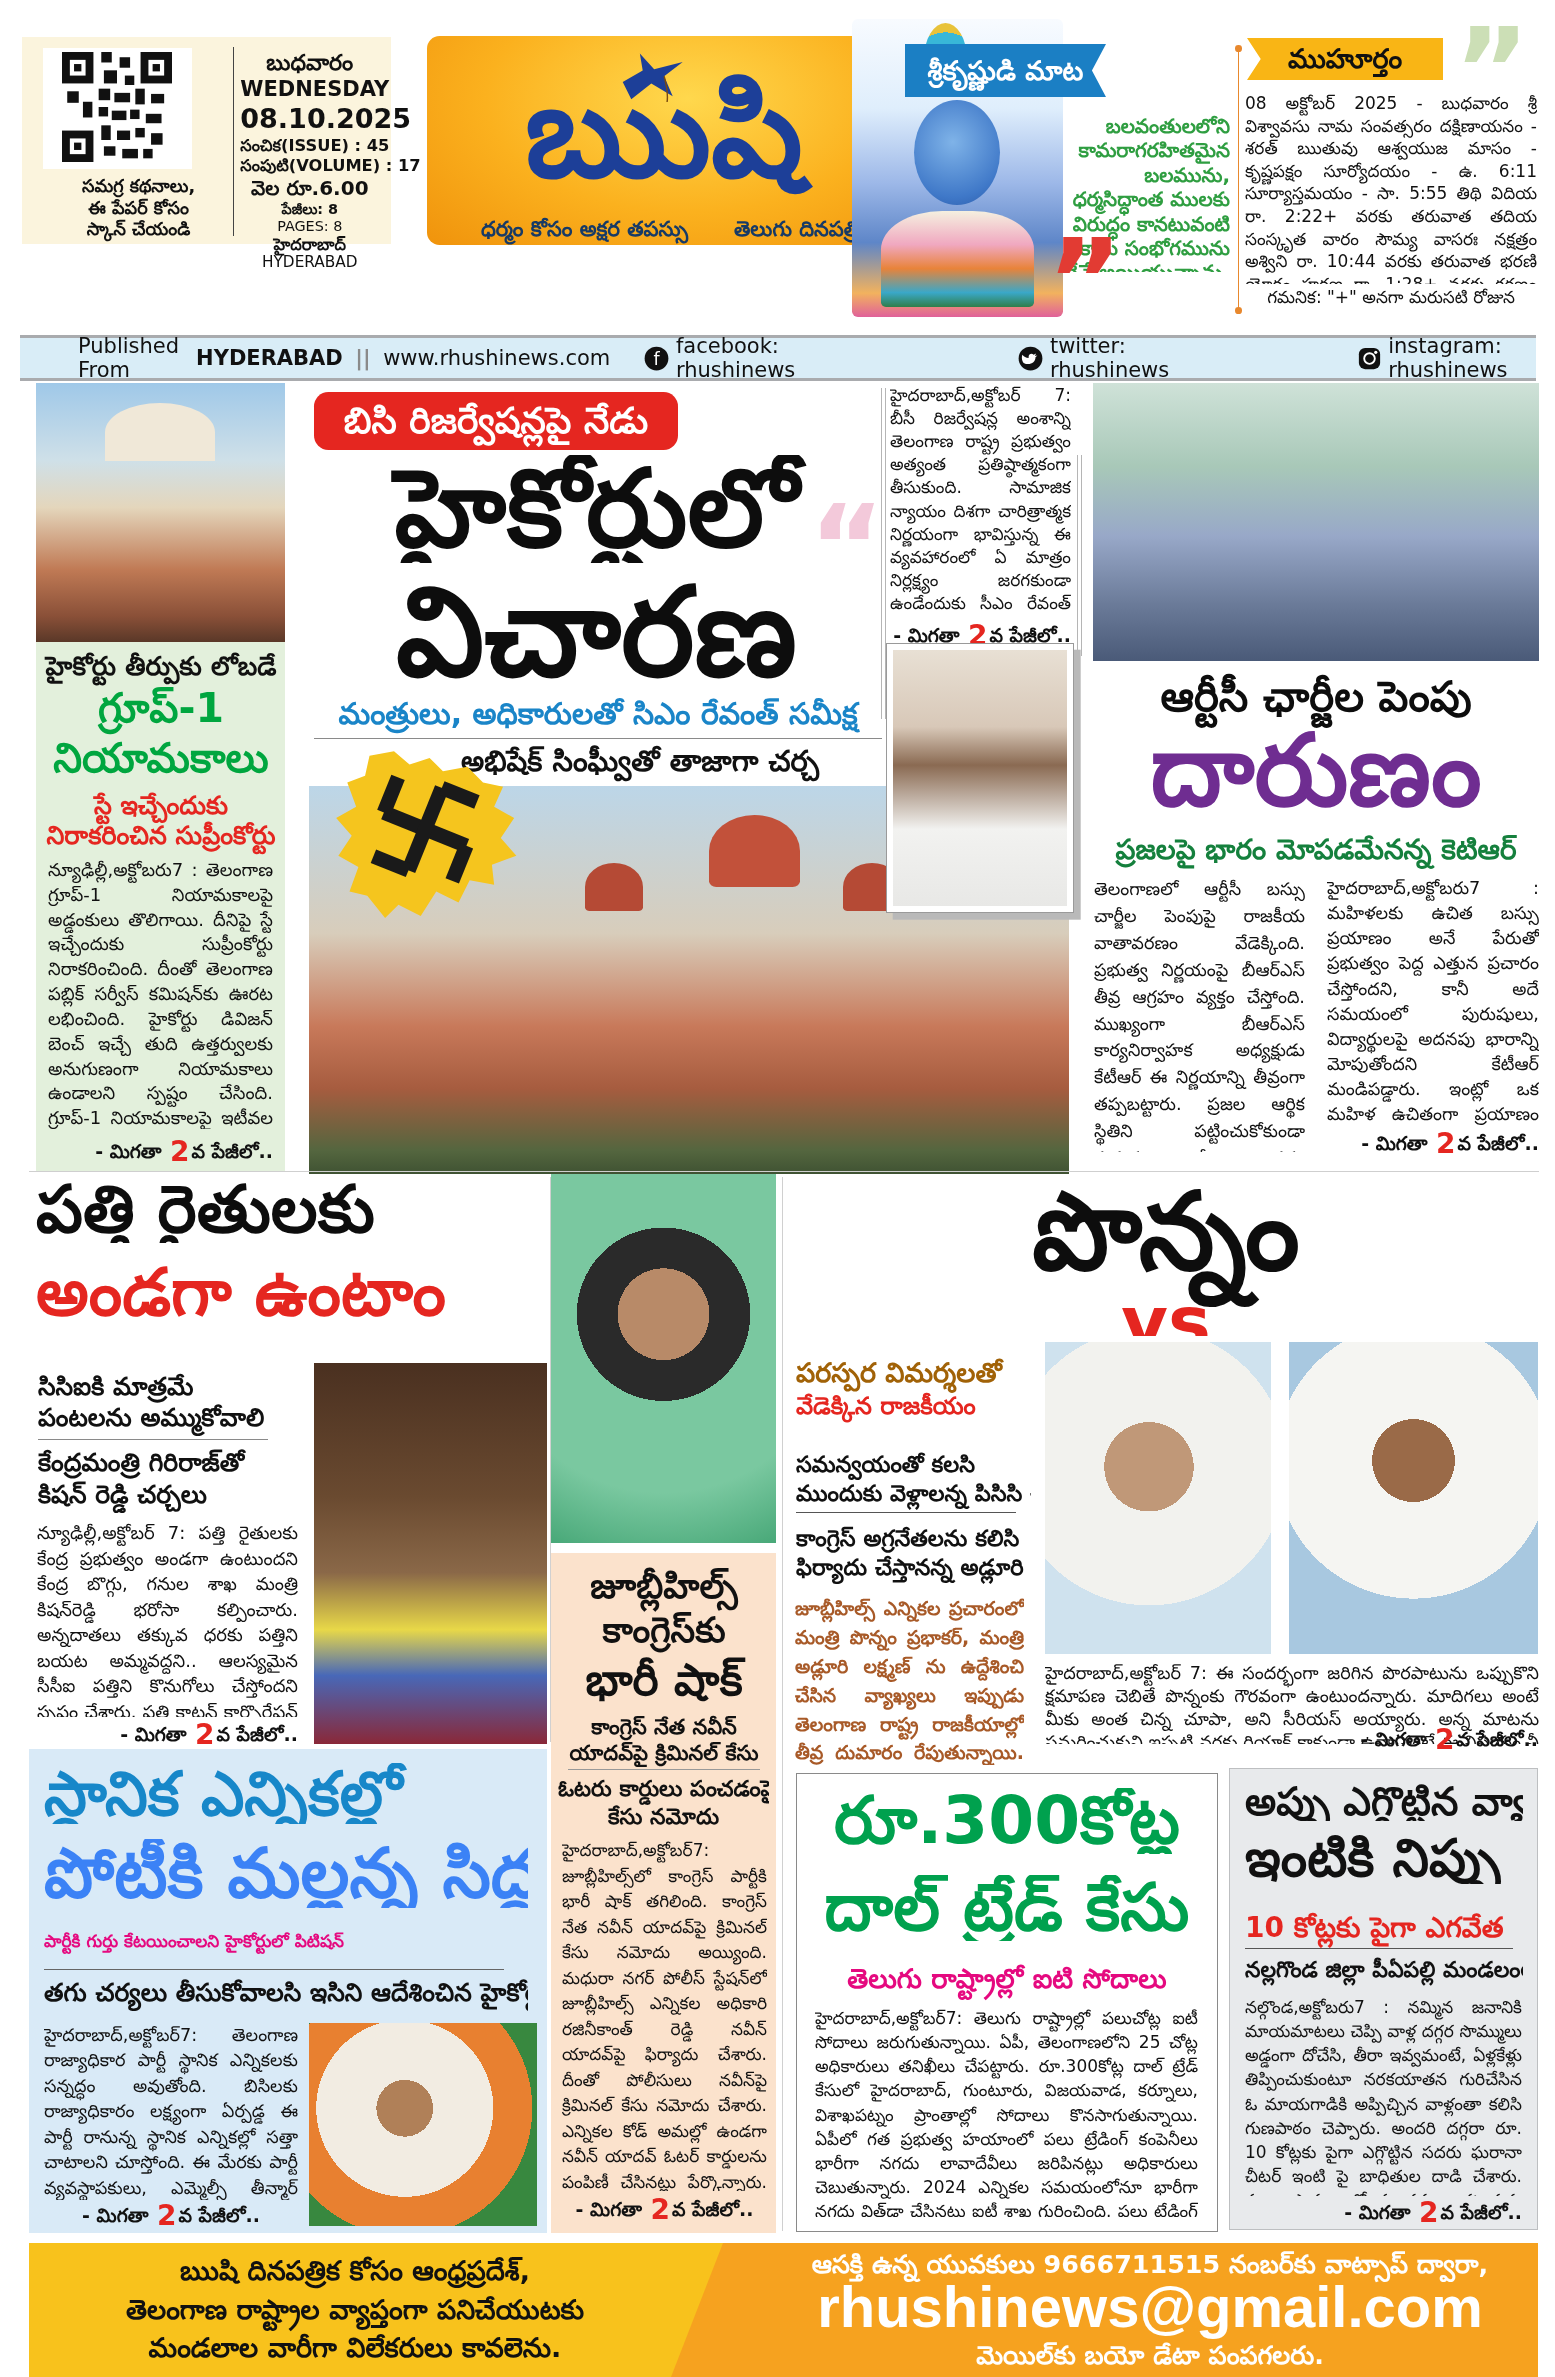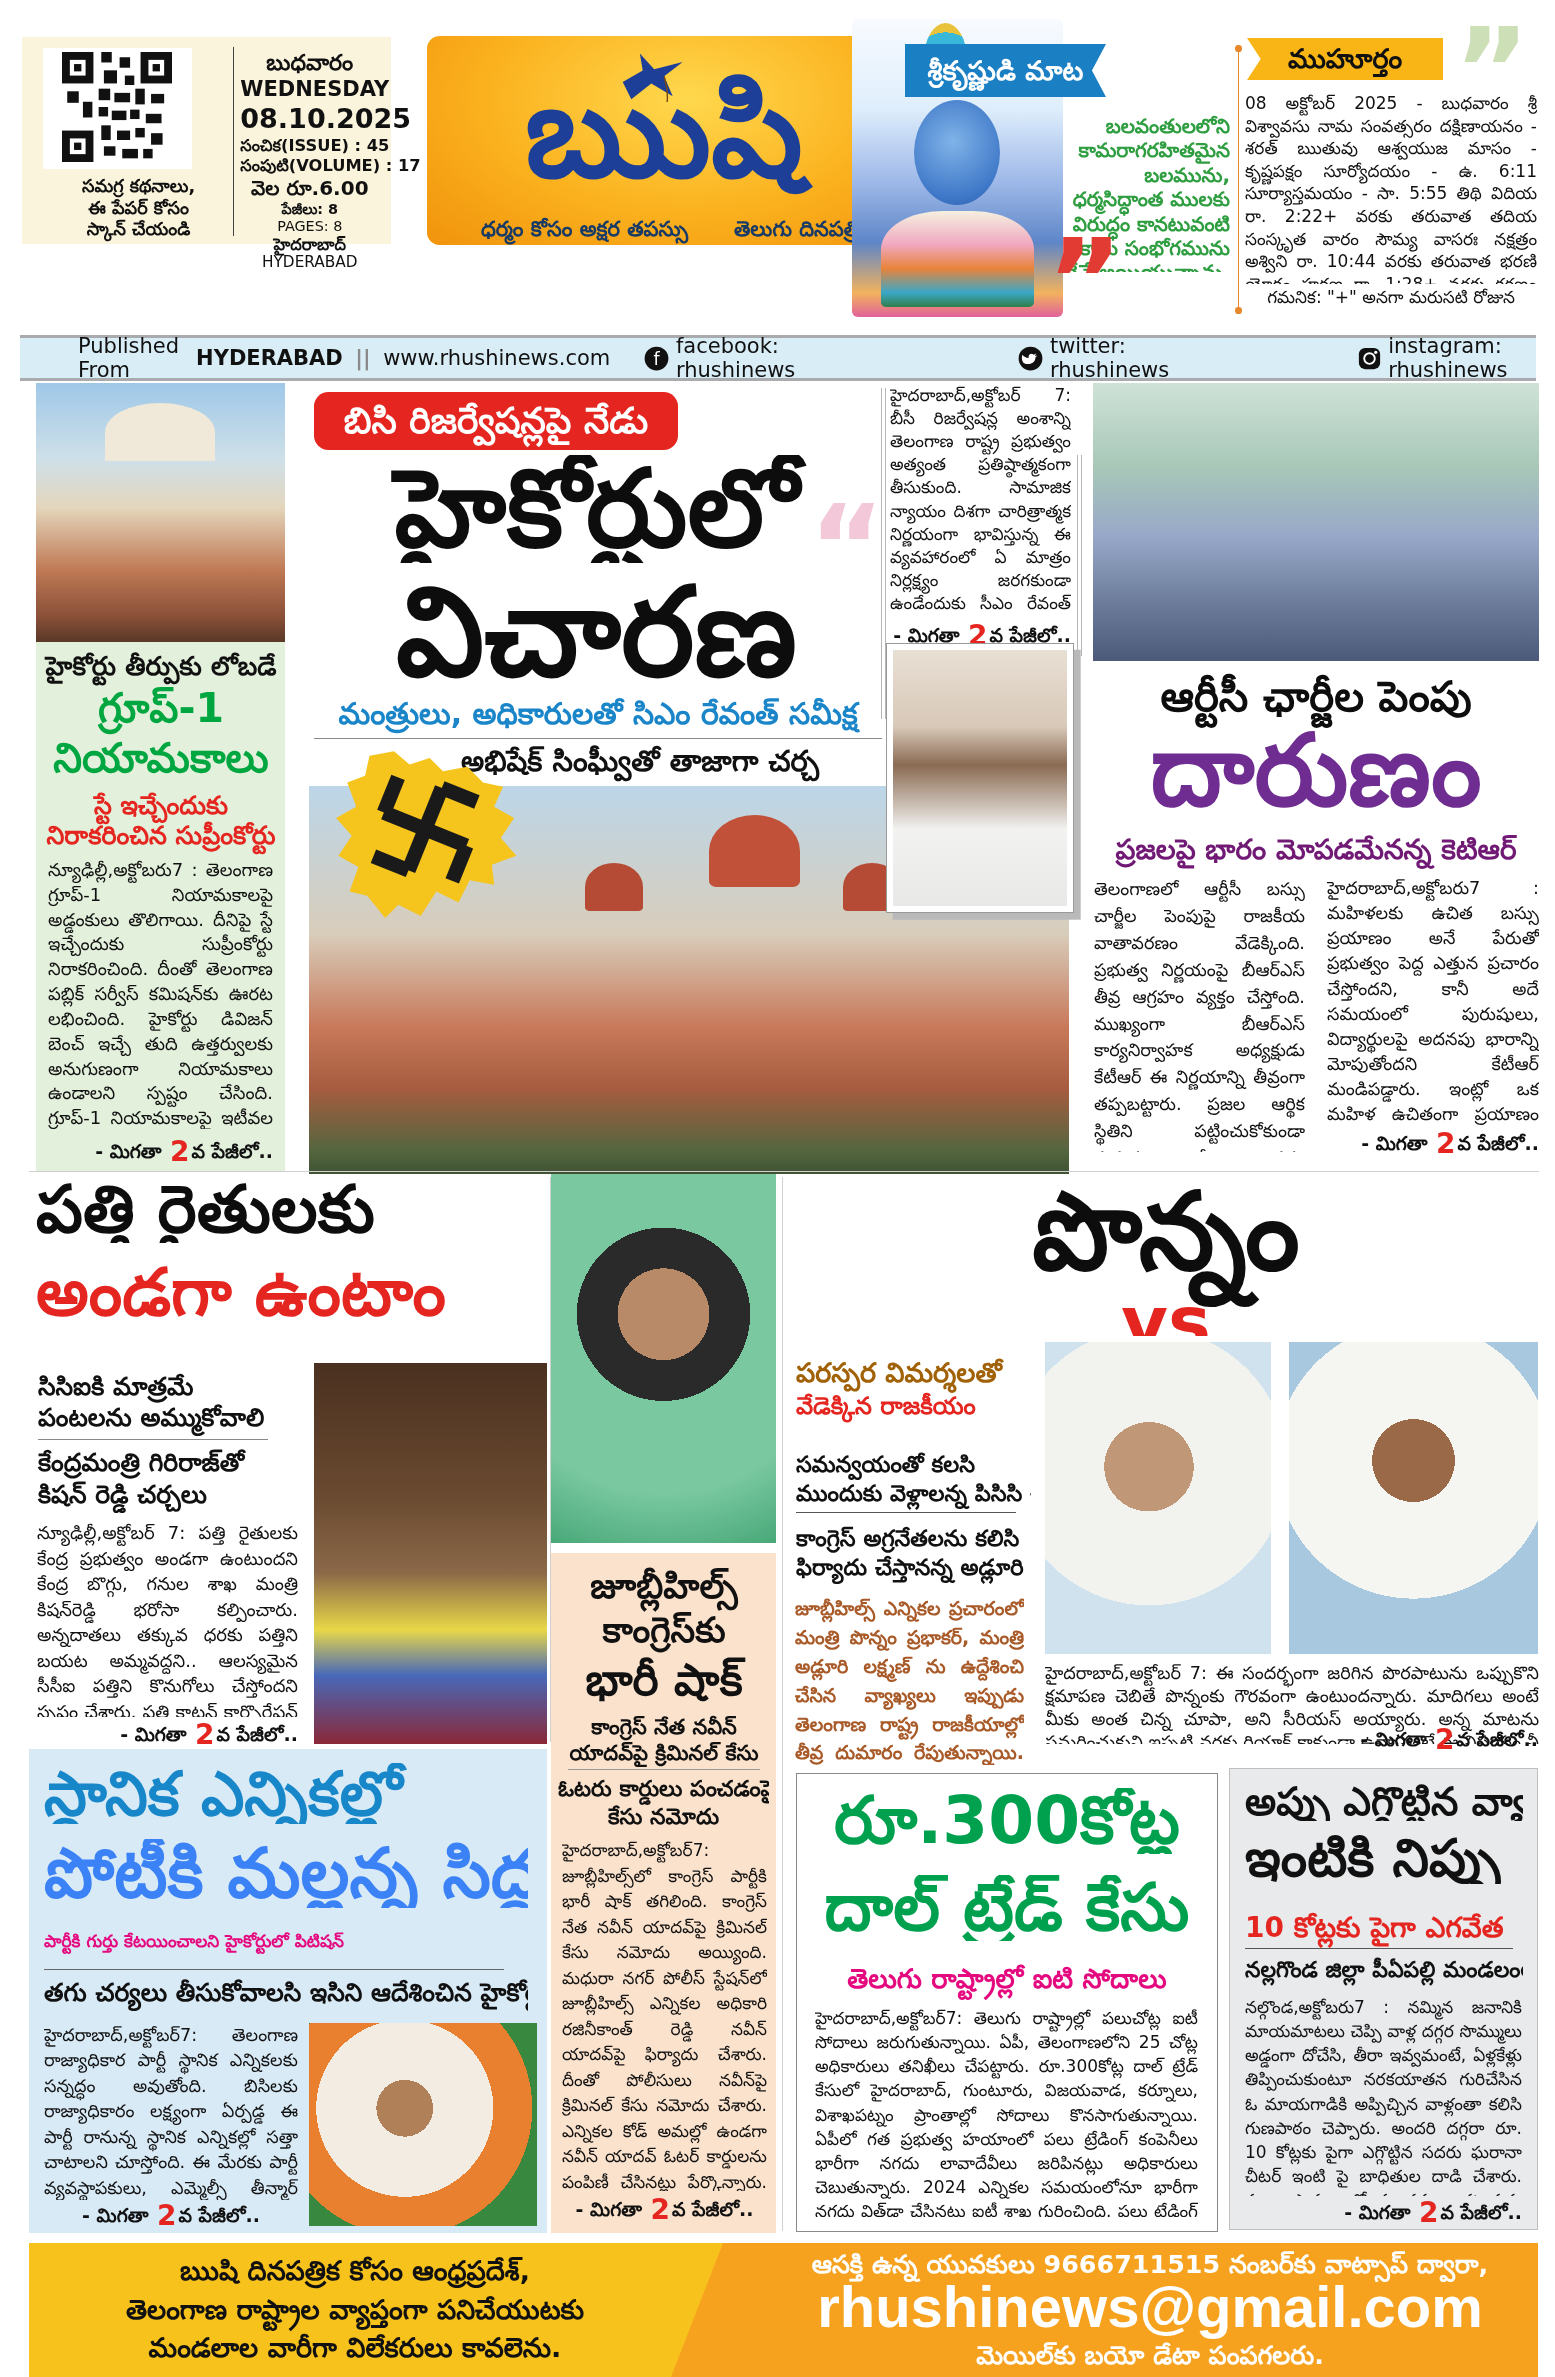--- a/index.html
+++ b/index.html
@@ -95,21 +95,21 @@
   #revanth{left:886px;top:643px;width:186px;height:268px;background:#fff;border:1.4px solid #9a9a9a;
     box-shadow:6.7px 6.7px 0 #b9b9b9;}
   #revanth .ph{position:absolute;left:5.8px;top:5.8px;right:5.8px;bottom:5.8px;
     background:linear-gradient(180deg,#e8e0d4 0%,#d8c8b8 30%,#8a6a52 45%,#f2f2f0 70%,#e8e8e6 100%);}
 
   
   #ktrphoto{left:1093px;top:383px;width:446px;height:278px;
     background:linear-gradient(180deg,#cfe2d8 0%,#a8c8b8 30%,#98a8c8 55%,#6a7a98 80%,#4a5a78 100%);}
   #r-kicker{left:1093px;top:672px;width:446px;font-size:42px;color:#0d0d0d;}
   #r-title{left:1093px;top:721px;width:446px;font-size:100px;color:#6f2d91;line-height:1;}
-  #r-sub{left:1093px;top:833px;width:446px;font-size:28px;color:#701a75;}
+  #r-sub{left:1093px;top:833px;width:446px;font-size:28px;color:#15803d;}
   #r-bodyL{left:1094px;top:876px;width:211px;height:276px;font-size:17.7px;line-height:1.52;}
   #r-bodyR{left:1327px;top:876px;width:212px;height:249px;font-size:17.7px;line-height:1.42;}
   #r-cont{left:1327px;top:1127px;width:212px;}
   #band1rule{left:29px;top:1171px;width:1510px;border-top:1px solid #cfcfcf;height:0;}
 
   
   #c-title1{left:36px;top:1177px;width:508px;font-size:66px;color:#0d0d0d;line-height:1;}
   #c-title2{left:36px;top:1260px;width:508px;font-size:66px;color:#e52620;line-height:1;}
   #c-sub1a{left:38px;top:1372px;width:249px;font-size:25px;}
   #c-sub1b{left:38px;top:1403px;width:249px;font-size:25px;}

